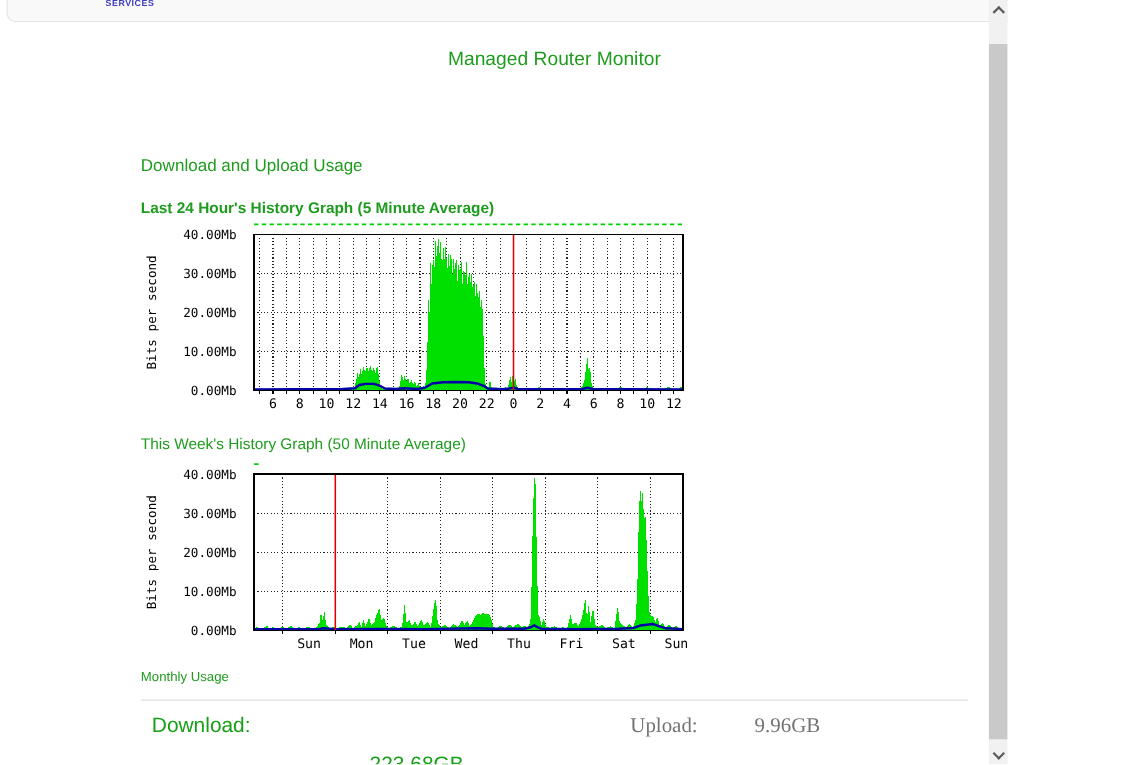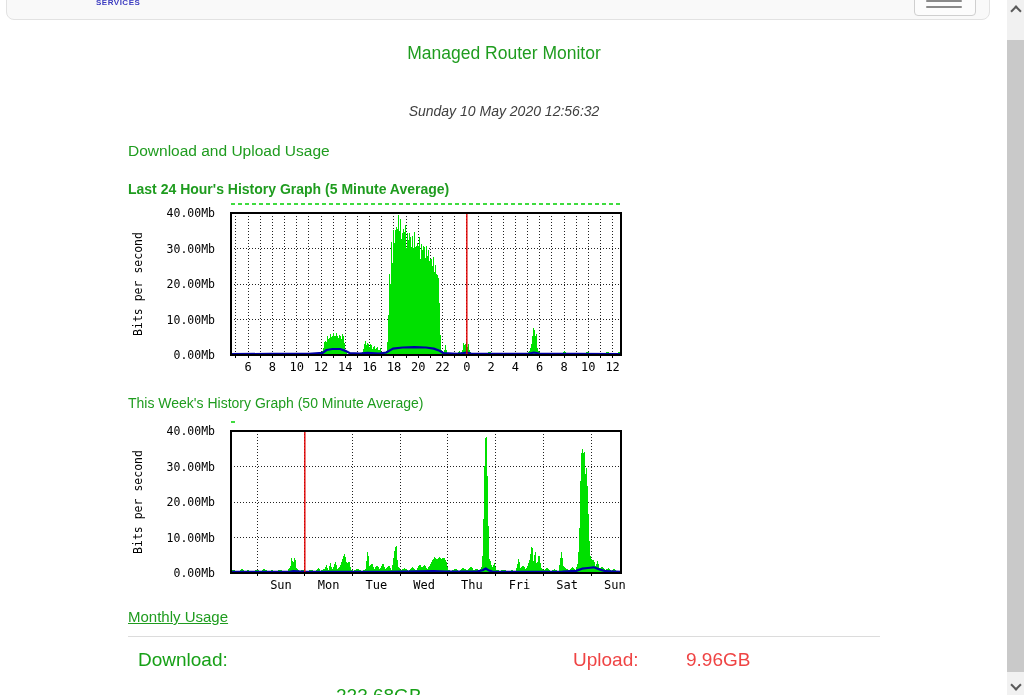--- a/index.html
+++ b/index.html
@@ -1,16 +1,16 @@
 <!DOCTYPE html>
 <html><head>
 <meta charset="utf-8">
 <style>
   html,body{margin:0;padding:0;background:#fff;}
-  .page{position:relative;width:1024px;height:695px;overflow:hidden;background:#ffffff;
+  .page{position:relative;width:916px;height:695px;overflow:hidden;background:#ffffff;
         font-family:"Liberation Sans", sans-serif;}
   
   .navbar{position:absolute;left:6px;top:-23px;width:982px;height:41px;background:#f9f9f9;
           border:1px solid #e2e2e2;border-radius:8px;}
   .brand{position:absolute;left:89px;top:20px;font-size:8px;font-weight:bold;color:#3c3cc0;
          letter-spacing:.5px;}
   .menu-btn{position:absolute;right:13px;top:10px;width:60px;height:26px;background:#fcfcfc;
             border:1px solid #cfcfcf;border-radius:4px;}
   .menu-btn .bar{position:absolute;left:11px;width:36px;height:2px;background:#8a8a8a;border-radius:1px;}
   
@@ -25,46 +25,45 @@
          font-size:17.5px;color:#1f9c1f;}
   .stamp{position:absolute;left:128px;width:752px;top:103px;text-align:center;
          font-size:14px;font-style:italic;color:#3f3f3f;}
   .h-usage{position:absolute;left:128px;top:142px;font-size:15.5px;color:#1f9c1f;}
   .h-graph{position:absolute;left:128px;font-size:14px;color:#1f9c1f;}
   .h-daily{top:181px;font-weight:bold;}
   .h-weekly{top:395px;}
   .graph{position:absolute;left:128px;}
   .g-daily{top:201px;}
   .g-weekly{top:419px;}
-  .h-monthly{position:absolute;left:128px;top:608px;font-size:15px;color:#1f9c1f;text-decoration:underline;}
+  .h-monthly{position:absolute;left:128px;top:608px;font-size:12px;color:#1f9c1f;}
   .rule{position:absolute;left:128px;top:636px;width:752px;height:1px;background:#dcdcdc;}
   .mrow{position:absolute;top:649px;font-size:19px;}
   .green{color:#17a017;}
-  .blue{color:#ef4444;}
+  .blue{color:#737373;font-family:Liberation Serif, serif;}
   .dl-label{left:138px;} .dl-value{left:336px;margin-top:36px;} .ul-label{left:573px;} .ul-value{left:686px;}
   svg text{font-family:"DejaVu Sans Mono", monospace;fill:#000;}
 </style>
 </head>
 <body>
 
 <div class="page">
 
   <div class="navbar">
     <span class="brand">SERVICES</span>
     <div class="menu-btn">
       <span>
         
         <span class="bar" style="top:11px"></span>
         <span class="bar" style="top:17px"></span>
       </span>
     </div>
   </div>
 
   <div class="title">Managed Router Monitor</div>
-  <div class="stamp">Sunday 10 May 2020 12:56:32</div>
 
   <div class="h-usage">Download and Upload Usage</div>
 
   <div class="h-graph h-daily">Last 24 Hour's History Graph (5 Minute Average)</div>
   <div class="graph g-daily">
     <svg width="500" height="174">
         <line x1="107.992" y1="12" x2="107.992" y2="154" stroke="#222222" stroke-width="1" stroke-dasharray="1 2" shape-rendering="crispEdges"></line>
         <line x1="107.992" y1="154" x2="107.992" y2="157" stroke="#000" stroke-width="1" shape-rendering="crispEdges"></line>
         <line x1="120.14206" y1="12" x2="120.14206" y2="154" stroke="#222222" stroke-width="1" stroke-dasharray="1 2" shape-rendering="crispEdges"></line>
         <line x1="120.14206" y1="154" x2="120.14206" y2="157" stroke="#000" stroke-width="1" shape-rendering="crispEdges"></line>

